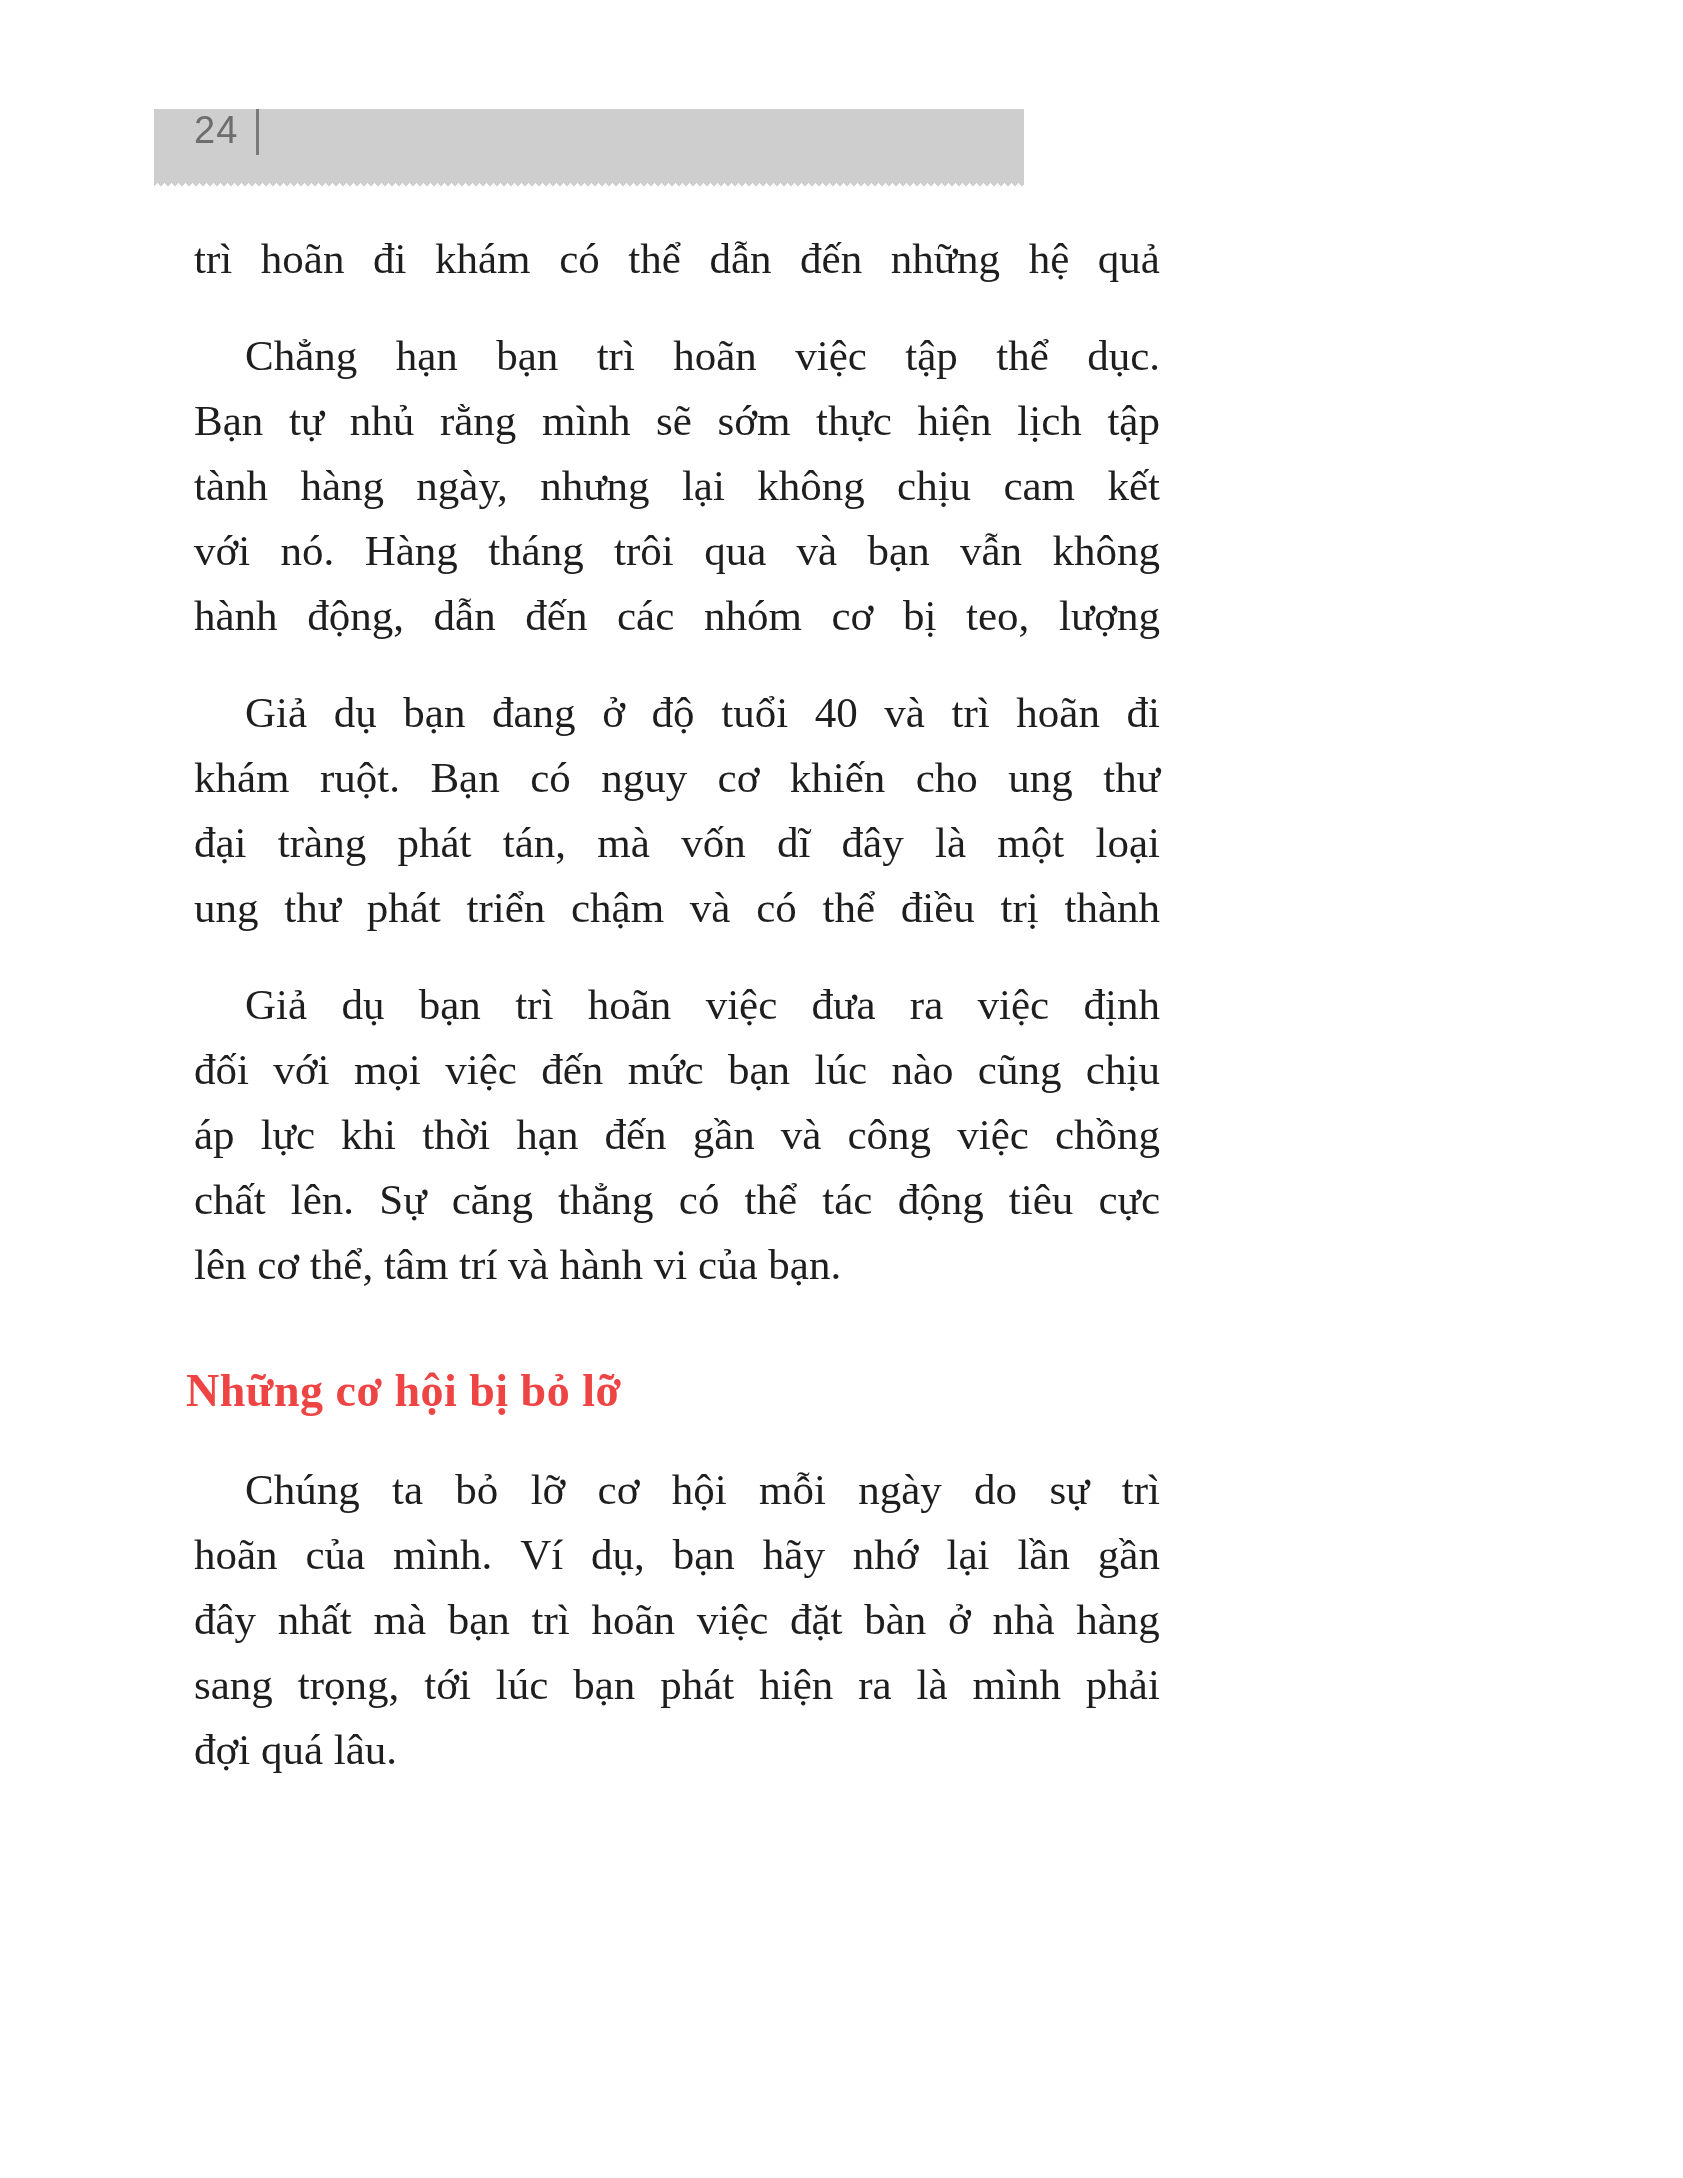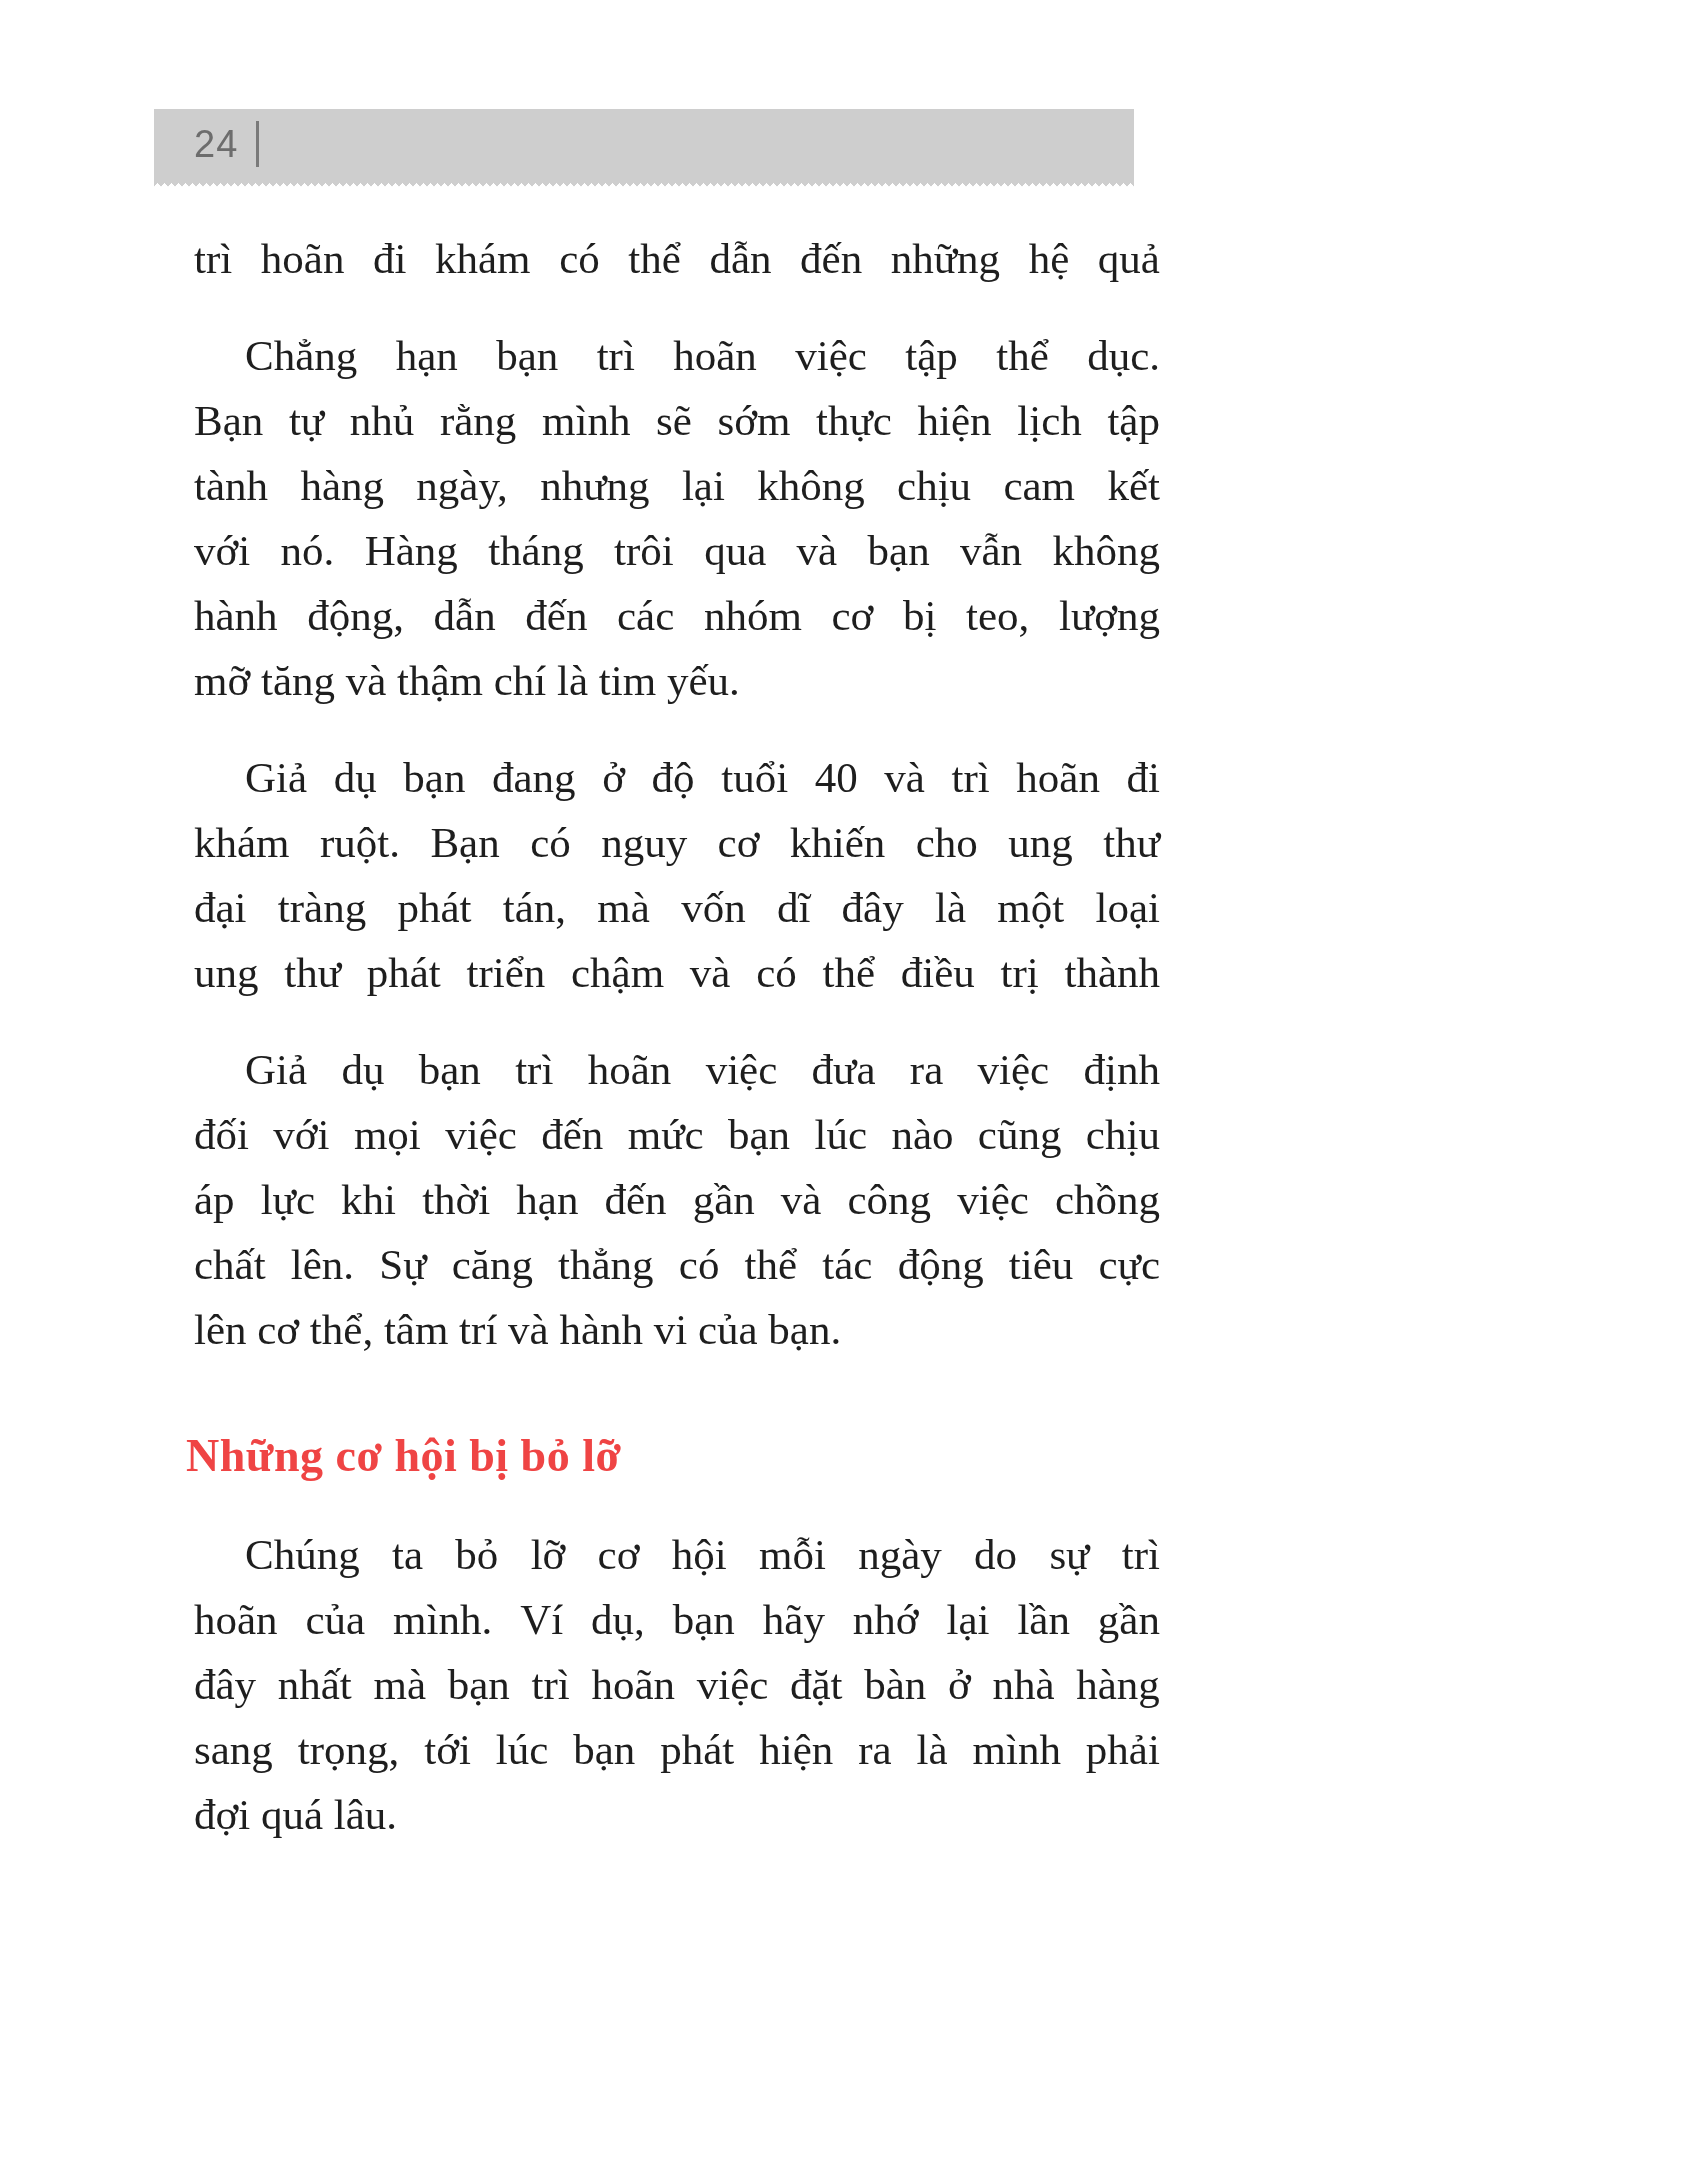--- a/index.html
+++ b/index.html
@@ -17,25 +17,25 @@
     background: var(--page-bg);
     overflow: hidden;
     font-family: "Liberation Serif", "DejaVu Serif", serif;
   }
 
   
   .header-bar {
     position: absolute;
     left: 154px;
     top: 109px;
-    width: 980px;
+    width: 870px;
     height: 70px;
     background: var(--header-bg);
     display: flex;
-    align-items: center;
+    align-items: flex-start;
     padding: 0 42px 0 40px;
     font-family: "Liberation Sans", "DejaVu Sans", sans-serif;
     color: var(--header-text);
   }
   
   .header-bar::after {
     content: "";
     position: absolute;
     left: 0;
     top: 100%;
@@ -178,21 +178,20 @@
           <span>động,</span>
           <span>dẫn</span>
           <span>đến</span>
           <span>các</span>
           <span>nhóm</span>
           <span>cơ</span>
           <span>bị</span>
           <span>teo,</span>
           <span>lượng</span>
         </div>
-        <div class="text-line last">mỡ tăng và thậm chí là tim yếu.</div>
       </div>
       <div class="paragraph">
         <div class="text-line fill indent">
           <span>Giả</span>
           <span>dụ</span>
           <span>bạn</span>
           <span>đang</span>
           <span>ở</span>
           <span>độ</span>
           <span>tuổi</span>

